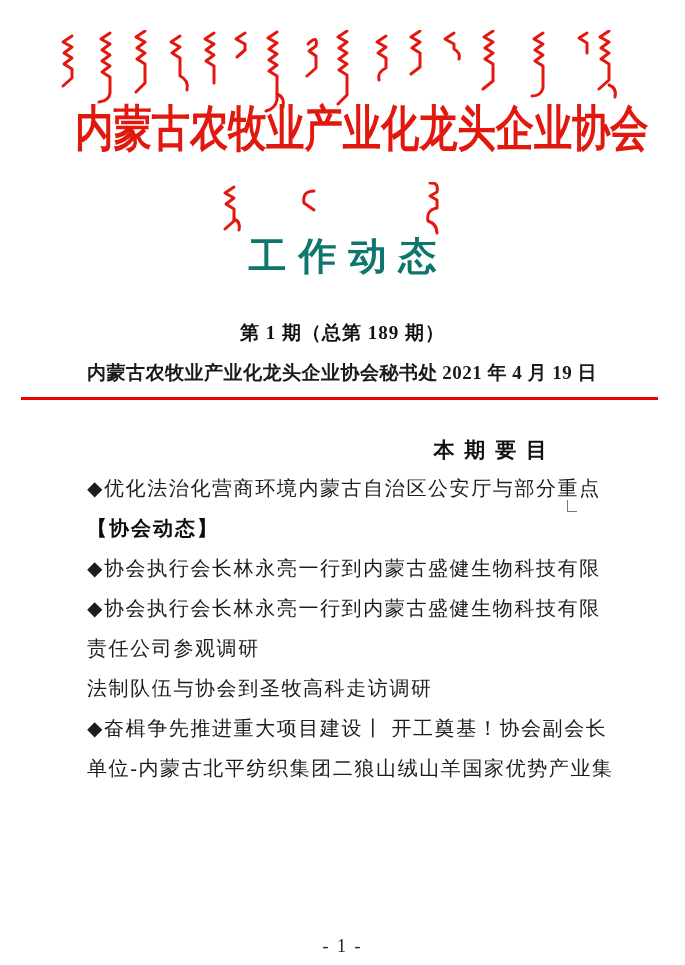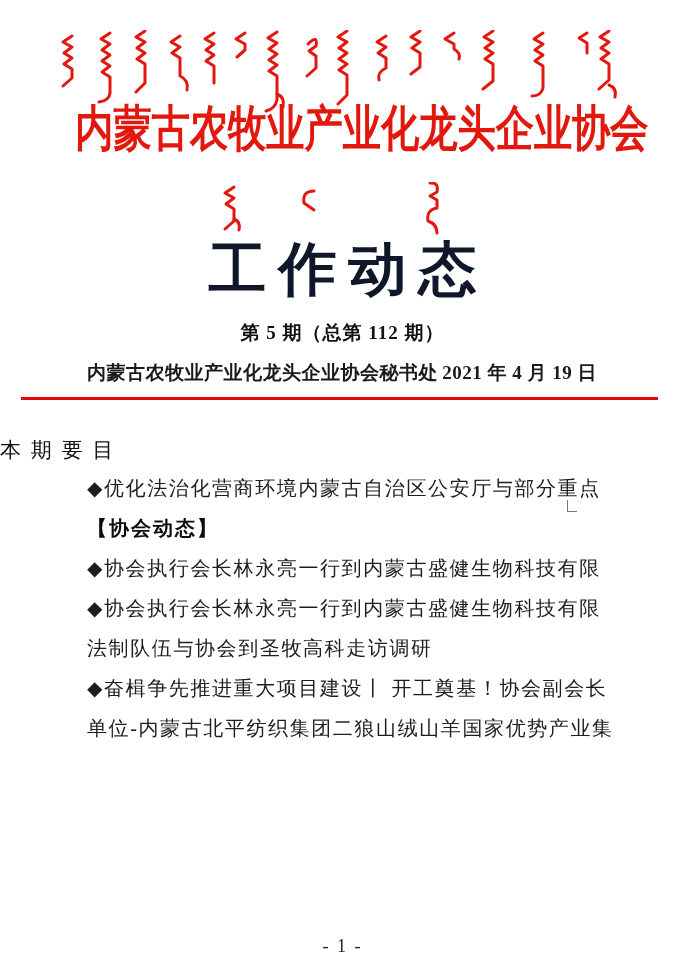--- a/index.html
+++ b/index.html
@@ -21,22 +21,22 @@
     font-size:49px;font-weight:900;
     color:#e2180e;
     white-space:nowrap;
     transform:scaleX(0.78);
     transform-origin:342px 0;
     letter-spacing:0px;
   }
   .masthead{
     position:absolute;top:231px;left:0;width:685px;
     text-align:center;
-    font-size:58px;font-weight:900;
-    color:#0f172a;
+    font-size:38px;font-weight:900;
+    color:#0f766e;
     letter-spacing:12px;text-indent:12px;
     white-space:nowrap;
   }
   .issue-line{
     position:absolute;top:320px;left:0;width:685px;
     text-align:center;
     font-size:19px;font-weight:700;color:#111111;
     white-space:nowrap;letter-spacing:1px;
   }
   .pub-line{
@@ -44,22 +44,22 @@
     display:flex;justify-content:space-between;align-items:flex-start;
     font-size:19px;font-weight:600;color:#1a1a1a;
     white-space:nowrap;letter-spacing:0.5px;
   }
   .red-rule{
     position:absolute;top:397px;left:21px;width:637px;height:3px;
     background:#e60606;
   }
   .toc-heading{
     position:absolute;top:436px;left:0;width:549px;
-    text-align:left;
-    font-size:21px;font-weight:400;color:#111111;
+    text-align:right;
+    font-size:21px;font-weight:700;color:#111111;
     font-family:"Liberation Sans","DejaVu Sans",sans-serif;
     letter-spacing:2px;white-space:pre;
   }
   .toc{
     position:absolute;top:468px;left:87px;width:530px;
     font-size:20px;color:#1d1d1d;
   }
   .toc-row{height:40px;line-height:40px;white-space:nowrap;letter-spacing:1.6px;}
   .toc-row.sec{
     font-family:"Liberation Sans","DejaVu Sans",sans-serif;
@@ -114,36 +114,37 @@
         <path transform="translate(2,5)" d="M10 0 l-9 6 l9 5 l-8 6 l8 5 v12 l-9 8"></path>
         <path transform="translate(2,5)" d="M10 32 q7 3 5 11"></path>
         <path transform="translate(78,7)" d="M14 2 q-12 0 -10 12 l10 7"></path>
         <path transform="translate(196,1)" d="M12 0 q9 -1 7 9 l-7 4 l7 4 v8 q-11 2 -9 13 q9 3 9 12"></path>
       </g>
     </svg>
   </div>
 
   <div class="masthead">工作动态</div>
 
-  <div class="issue-line">第 5 期（总第 112 期）</div>
+  <div class="issue-line">第 1 期（总第 189 期）</div>
 
   <div class="pub-line">
     <span>内蒙古农牧业产业化龙头企业协会秘书处</span>
     <span>2021 年 4 月 19 日</span>
   </div>
 
   <div class="red-rule"></div>
 
   <div class="toc-heading">本 期 要 目</div>
 
   <div class="toc">
     <div class="toc-row item">◆优化法治化营商环境内蒙古自治区公安厅与部分重点</div>
     <div class="toc-row sec">【协会动态】</div>
     <div class="toc-row item">◆协会执行会长林永亮一行到内蒙古盛健生物科技有限</div>
     <div class="toc-row item">◆协会执行会长林永亮一行到内蒙古盛健生物科技有限</div>
+    <div class="toc-row cont">责任公司参观调研</div>
     <div class="toc-row cont">法制队伍与协会到圣牧高科走访调研</div>
     <div class="toc-row item">◆奋楫争先推进重大项目建设丨 开工奠基！协会副会长</div>
     <div class="toc-row cont">单位-内蒙古北平纺织集团二狼山绒山羊国家优势产业集</div>
   </div>
 
   <div class="boundary-mark"></div>
 
   <div class="footer-pagenum">- 1 -</div>
 
 </div>

